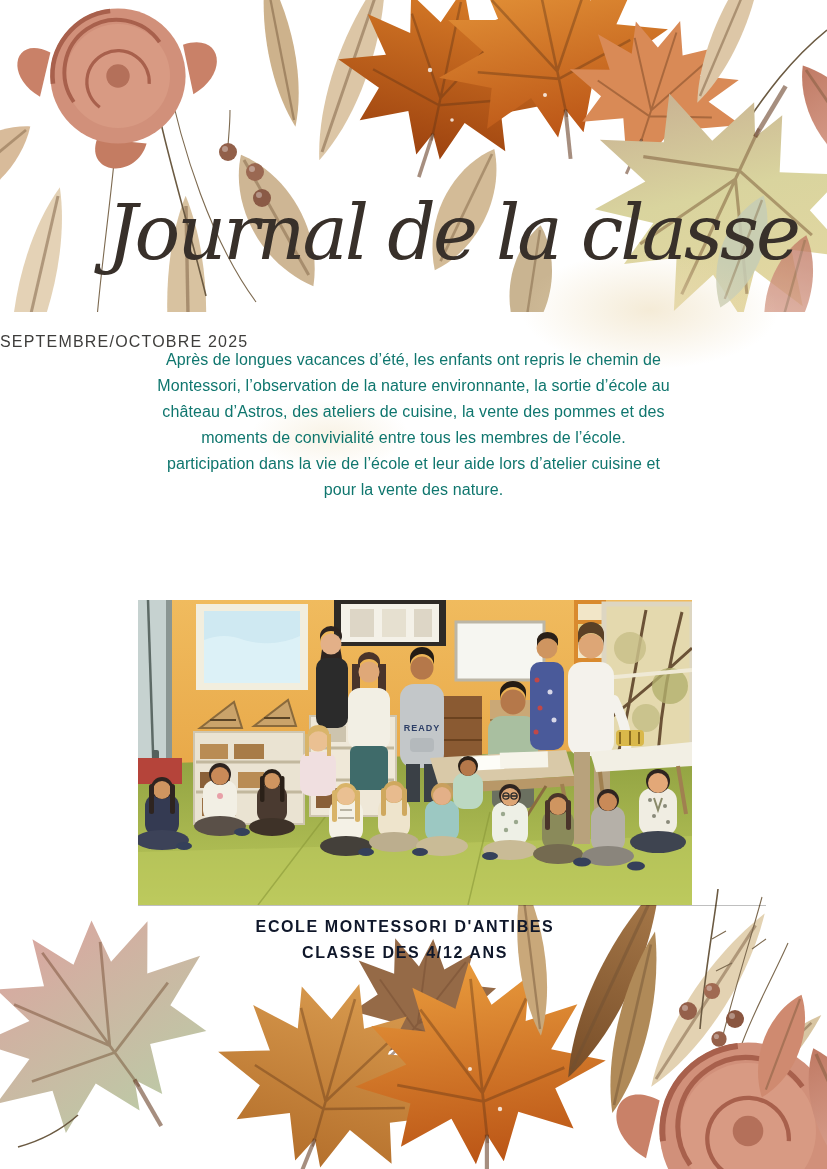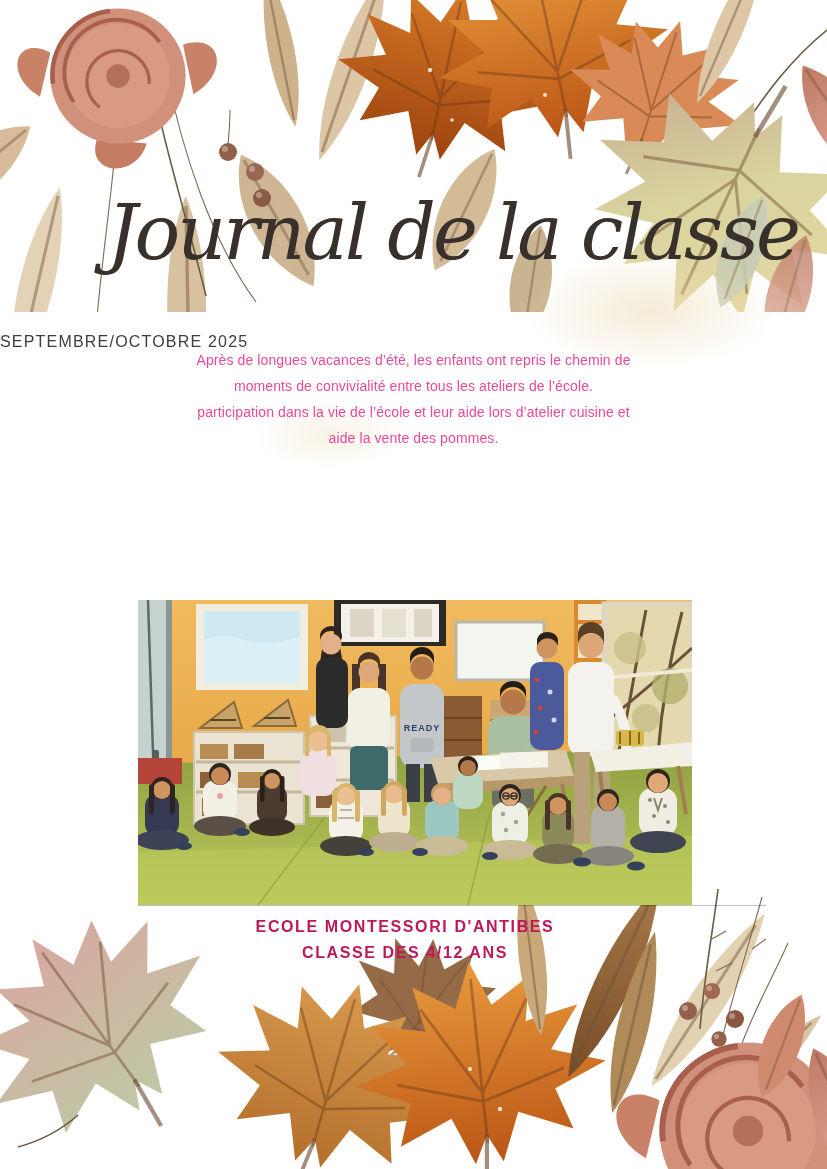--- a/index.html
+++ b/index.html
@@ -25,31 +25,31 @@
   .issue-date{
     position:absolute;top:303px;left:0;width:100%;
     text-align:left;font-size:16px;font-weight:normal;letter-spacing:1.2px;
     color:#3e3d3b;z-index:3;margin-top:30px;
   }
   .article{
     position:absolute;top:347px;left:50%;transform:translateX(-50%);
     width:700px;z-index:3;
   }
   .article-line{
-    text-align:center;font-size:14px;line-height:26px;height:26px;
-    color:#ec4899;letter-spacing:.1px;white-space:nowrap;
+    text-align:center;font-size:16px;line-height:26px;height:26px;
+    color:#0f766e;letter-spacing:.1px;white-space:nowrap;
   }
   .photo-frame{
     position:absolute;left:138px;top:600px;width:628px;height:305px;
     z-index:2;box-shadow:0 1px 0 rgba(0,0,0,.25);
   }
   .caption{
     position:absolute;left:128px;top:914px;width:554px;z-index:3;
     text-align:center;font-size:16px;line-height:26px;font-weight:bold;
-    letter-spacing:1.6px;color:#be185d;
+    letter-spacing:1.6px;color:#0f172a;
   }
   svg{display:block;}
   .twig{fill:none;stroke:#6b5a42;stroke-width:1.6;}
   .twig2{fill:none;stroke:#7d6a50;stroke-width:1.1;}
 </style>
 </head>
 <body>
 
 <div class="page">
 
@@ -161,23 +161,25 @@
   </svg>
 
   <div class="stain s1"></div>
   <div class="stain s2"></div>
 
   <h1 class="title">Journal de la classe</h1>
   <div class="issue-date">SEPTEMBRE/OCTOBRE 2025</div>
 
   <div class="article">
     <div class="article-line">Après de longues vacances d’été, les enfants ont repris le chemin de</div>
-    <div class="article-line">moments de convivialité entre tous les ateliers de l’école.</div>
+    <div class="article-line">Montessori, l’observation de la nature environnante, la sortie d’école au</div>
+    <div class="article-line">château d’Astros, des ateliers de cuisine, la vente des pommes et des</div>
+    <div class="article-line">moments de convivialité entre tous les membres de l’école.</div>
     <div class="article-line">participation dans la vie de l’école et leur aide lors d’atelier cuisine et</div>
-    <div class="article-line">aide la vente des pommes.</div>
+    <div class="article-line">pour la vente des nature.</div>
   </div>
 
   <div class="photo-frame" role="img" aria-label="Group photo of two teachers and about sixteen children in a Montessori classroom with yellow walls, wooden shelves, windows and a green floor">
     <svg width="554" height="305" viewBox="0 0 554 305">
       <rect width="554" height="305" fill="url(#gWall)"></rect>
 
       <g>
         <rect x="0" y="0" width="30" height="305" fill="#c6d2d0"></rect>
         <rect x="28" y="0" width="6" height="305" fill="#8a9693"></rect>
         <line x1="10" y1="0" x2="20" y2="305" stroke="#5d6a66" stroke-width="2.5"></line>

